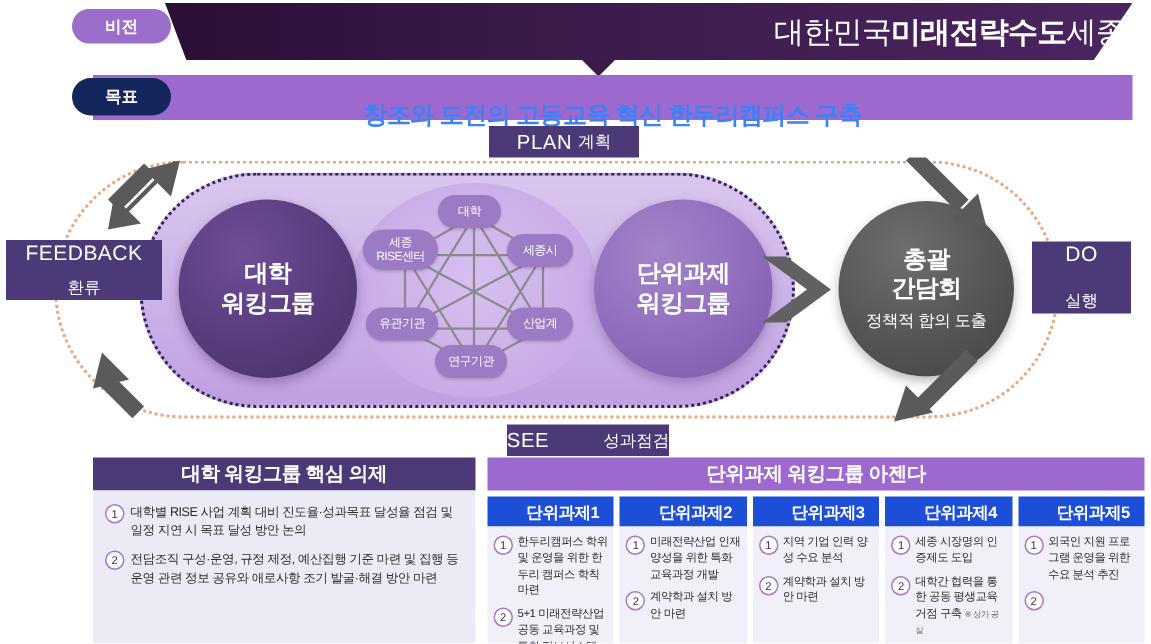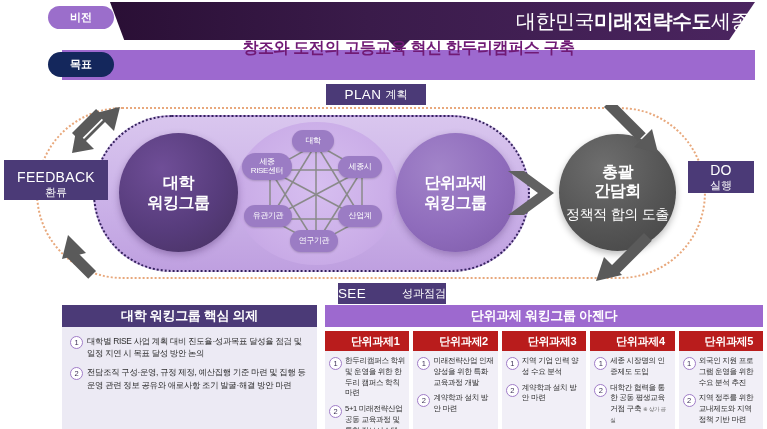--- a/index.html
+++ b/index.html
@@ -40,23 +40,23 @@
     border-left:11px solid transparent;border-right:11px solid transparent;
     border-top:11px solid #3a1b4a;
   }
 
   
   .goal-bar{
     position:absolute;left:62px;top:50px;width:693px;height:30px;
     background:#9d69cf;
   }
   .goal-text{
-    position:absolute;left:62px;top:33px;width:693px;height:30px;
+    position:absolute;left:62px;top:62px;width:693px;height:30px;
     display:flex;align-items:center;justify-content:center;
-    color:#701a75;font-size:16px;font-weight:bold;letter-spacing:-0.4px;white-space:nowrap;
+    color:#3b82f6;font-size:16px;font-weight:bold;letter-spacing:-0.4px;white-space:nowrap;
   }
 
   
   .tab{
     position:absolute;background:#4b3a77;color:#ffffff;
     display:flex;align-items:center;justify-content:center;gap:4px;
     font-size:12.5px;white-space:nowrap;
   }
   .tab .en{font-size:13.5px;letter-spacing:0.4px;}
   .tab .ko{font-size:11px;}
@@ -98,47 +98,47 @@
     left:396px;top:28px;width:119px;height:119px;
     background:radial-gradient(circle at 36% 30%,#a284c9 0%,#8f6cbc 55%,#7d5aa8 100%);
     box-shadow:0 3px 7px rgba(60,30,90,.3);
   }
   .circle-summit{
     left:559px;top:29px;width:117px;height:117px;
     background:radial-gradient(circle at 38% 28%,#6e6e6e 0%,#555555 55%,#434343 100%);
     box-shadow:0 3px 7px rgba(0,0,0,.28);
   }
   .circle-summit .sub{
-    font-size:14px;font-weight:normal;margin-top:5px;letter-spacing:-0.3px;
+    font-size:11px;font-weight:normal;margin-top:5px;letter-spacing:-0.3px;
   }
 
   
   .hexsvg{position:absolute;left:234px;top:17px;width:165px;height:143px;}
   .node{
     position:absolute;background:#9b7cc4;color:#ffffff;border-radius:999px;
     display:flex;align-items:center;justify-content:center;text-align:center;
     font-size:8px;line-height:1.1;letter-spacing:-0.4px;
     box-shadow:0 1px 2px rgba(0,0,0,.18);
   }
 
   
   .chevron{position:absolute;left:508px;top:62px;width:58px;height:52px;}
 
   
   .fb-arrow{position:absolute;}
 
   .sidebox{
     position:absolute;background:#4b3a77;color:#fff;
-    display:flex;flex-direction:column;align-items:center;justify-content:flex-end;
+    display:flex;flex-direction:column;align-items:center;justify-content:space-between;
     line-height:1.25;
   }
   .sidebox .en{font-size:14px;letter-spacing:0.3px;}
   .sidebox .ko{font-size:11px;}
   .box-feedback{left:4px;top:55px;width:104px;height:40px;}
-  .box-do{left:688px;top:56px;width:66px;height:32px;}
+  .box-do{left:688px;top:56px;width:66px;height:48px;}
 
   
   .panel-left{position:absolute;left:62px;top:305px;width:255px;}
   .panel-right{position:absolute;left:325px;top:305px;width:438px;}
 
   .panel-head{
     height:22px;display:flex;align-items:center;justify-content:center;
     color:#ffffff;font-size:13px;font-weight:bold;letter-spacing:-0.3px;
     background:#4b3a77;
   }
@@ -154,21 +154,21 @@
   .num{
     flex:0 0 auto;width:11px;height:11px;border:1px solid #a07cc8;border-radius:50%;
     display:flex;align-items:center;justify-content:center;
     font-size:7.5px;color:#3b2f55;margin-top:1px;background:#ffffff;
   }
   .btext{font-size:8.4px;line-height:1.45;color:#2b2b2b;letter-spacing:-0.3px;}
 
   .cols{display:flex;gap:4px;margin-top:4px;}
   .col{flex:1 1 0;min-width:0;}
   .col-head{
-    height:20px;background:#b91c1c;color:#fff;
+    height:20px;background:#1d4ed8;color:#fff;
     display:flex;align-items:center;justify-content:center;
     font-size:11px;font-weight:bold;letter-spacing:-0.3px;padding-left:16px;
   }
   .col-body{
     background:#f1eff7;height:78px;padding:5px 4px;box-sizing:border-box;
   }
   .col-body .bullet{margin-bottom:5px;gap:3px;}
   .col-body .btext{font-size:7.6px;line-height:1.42;}
   .note{font-size:5.6px;color:#6a6a6a;}
 </style>
@@ -364,21 +364,20 @@
 
       <div class="col">
         <div class="col-head">단위과제5</div>
         <div class="col-body">
           <div class="bullet">
             <span class="num">1</span>
             <span class="btext">외국인 지원 프로그램 운영을 위한 수요 분석 추진</span>
           </div>
           <div class="bullet">
             <span class="num">2</span>
-            <span class="btext">지역 정주를 위한 교내제도와 지역 정책 기반 마련</span>
           </div>
         </div>
       </div>
 
     </div>
   </div>
 
 </div>
 
 </body></html>

